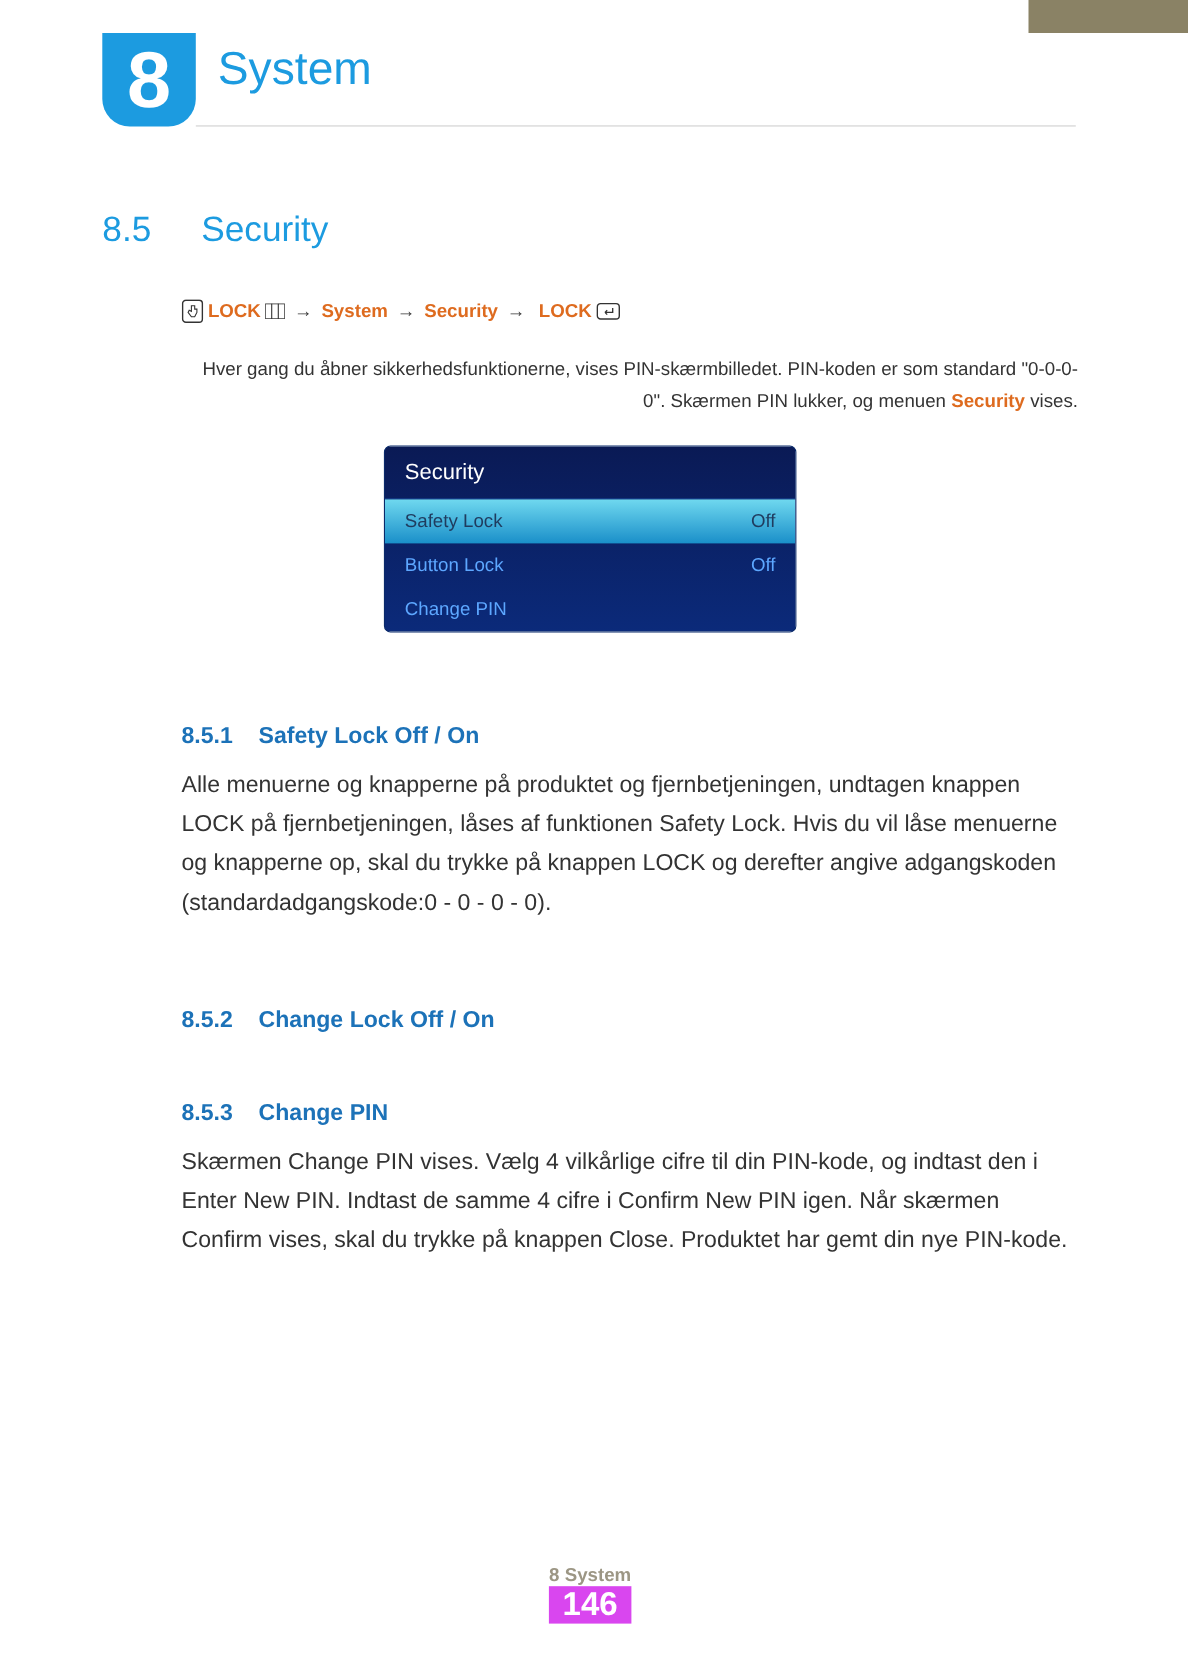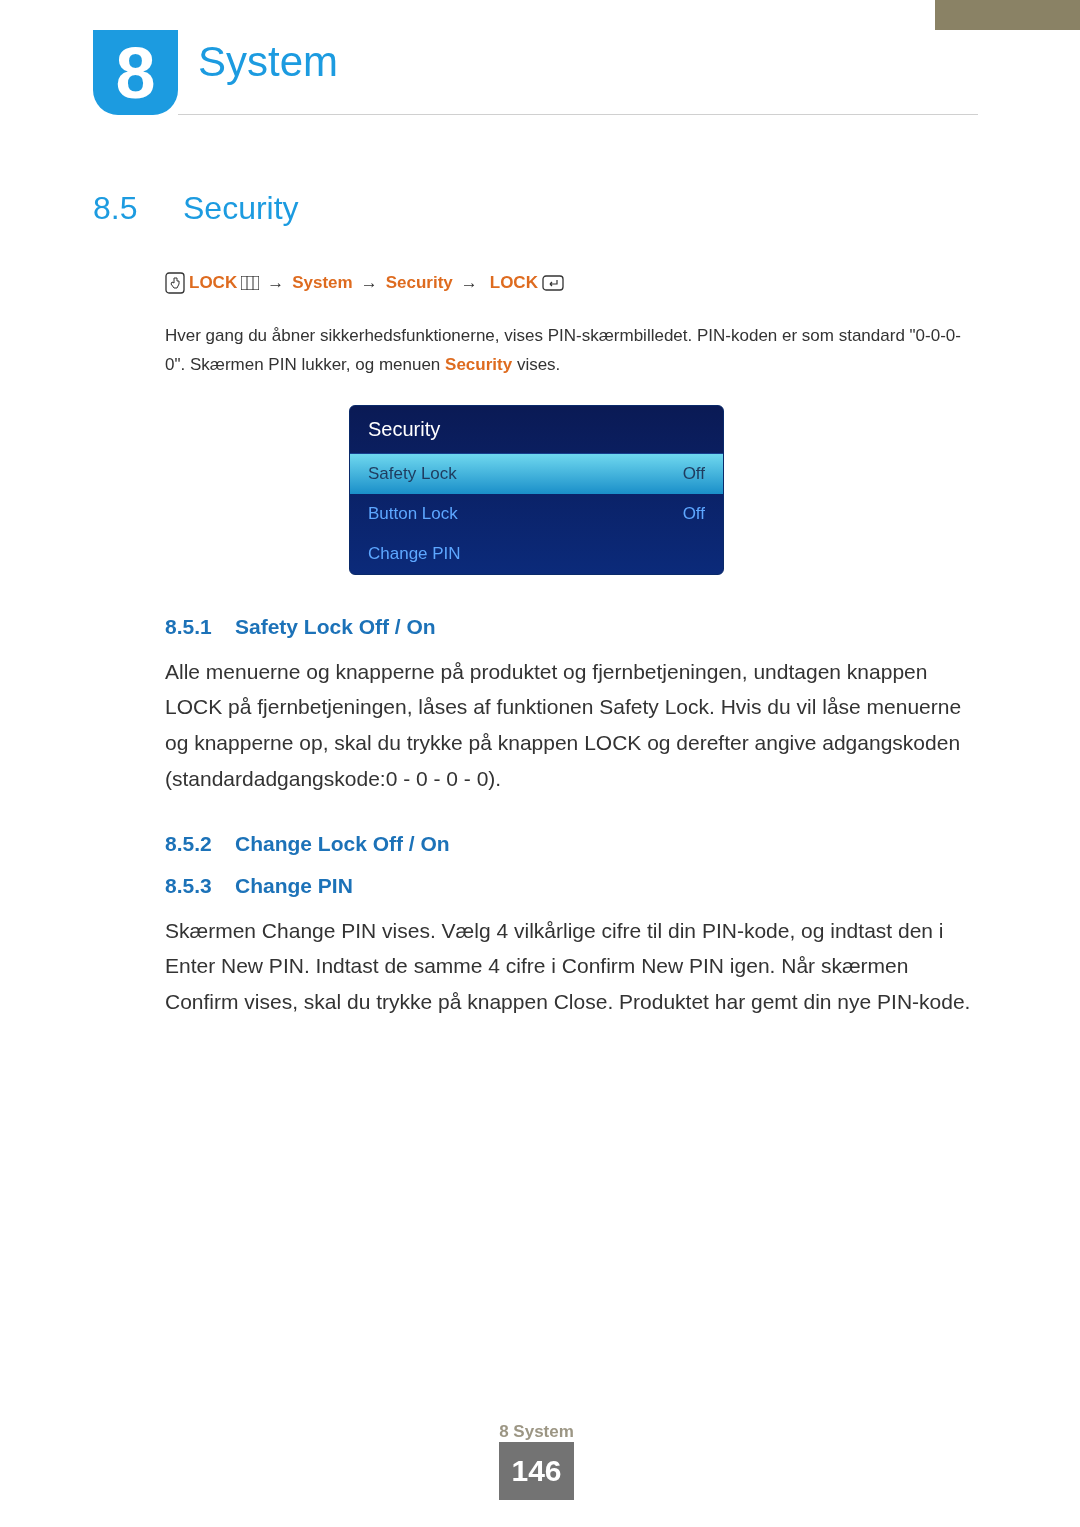--- a/index.html
+++ b/index.html
@@ -75,20 +75,21 @@
   .click-icon, .menu-icon, .enter-icon {
     display: inline-flex; align-items: center; justify-content: center;
   }
   .click-icon svg, .menu-icon svg, .enter-icon svg { display: block; }
   .paragraph {
     margin-left: 72px;
     font-size: 17px;
     line-height: 1.7;
     color: #333;
     margin-bottom: 25px;
+    text-align: right;
   }
   .paragraph .orange-bold { font-weight: bold; color: #de6b1f; }
   .menu-panel {
     width: 375px;
     margin: 0 auto 40px auto;
     background: linear-gradient(180deg, #0a1a55 0%, #0b2a7a 100%);
     border-radius: 6px;
     overflow: hidden;
     border: 1px solid #0a2a6a;
   }
@@ -116,20 +117,21 @@
   }
   .sub-head {
     display: flex; align-items: baseline;
     margin-bottom: 15px;
   }
   .sub-num {
     font-size: 21px;
     font-weight: bold;
     color: #1c72b8;
     width: 70px;
+    margin-top: 42px;
   }
   .sub-title {
     font-size: 21px;
     font-weight: bold;
     color: #1c72b8;
   }
   .sub-para {
     font-size: 21px;
     line-height: 1.7;
     color: #333;
@@ -145,25 +147,25 @@
     flex: 1; height: 2px;
     background: linear-gradient(90deg, #f5f5f5, #d8d8d8);
   }
   .footer-label {
     color: #9c9684;
     font-weight: bold;
     font-size: 17px;
     margin: 0 12px;
   }
   .footer-page {
-    background: #737373;
+    background: #d946ef;
     color: #fff;
     font-size: 30px;
     font-weight: bold;
-    padding: 12px 12px;
+    padding: 0 12px;
   }
 </style>
 </head>
 <body>
 
 <div class="top-bar"></div>
 
 <div class="chapter-tab">
   <span>8</span>
 </div>

